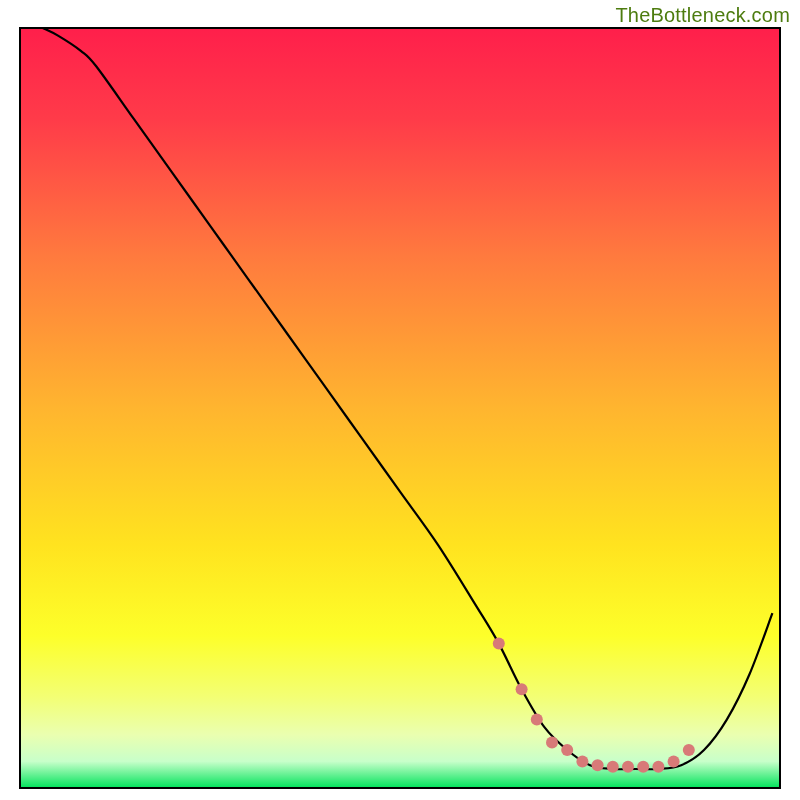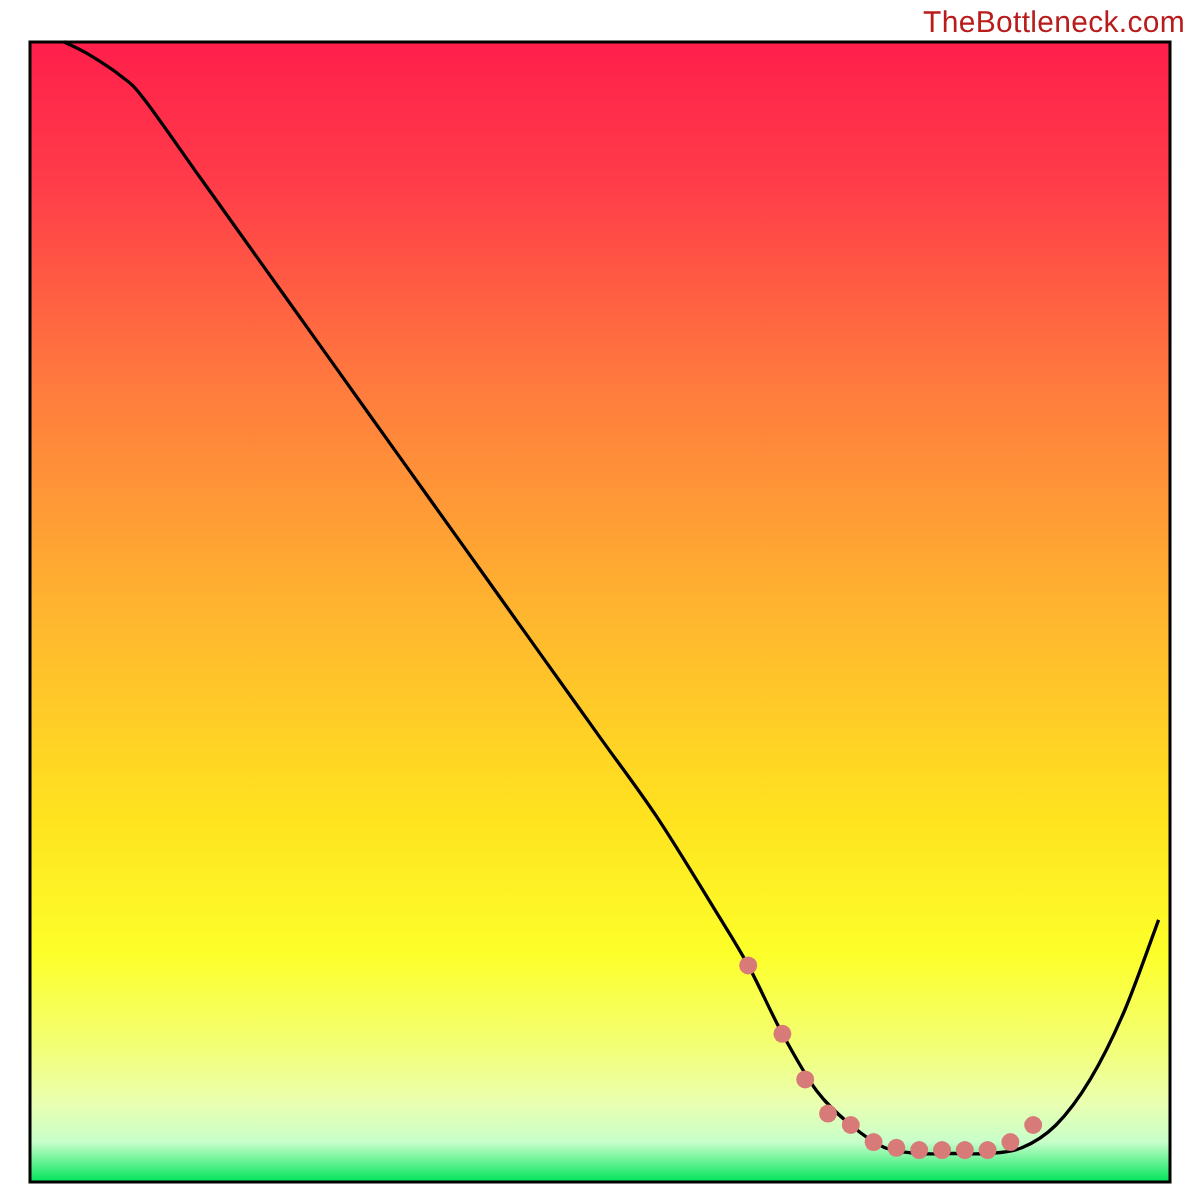--- a/index.html
+++ b/index.html
@@ -1,17 +1,17 @@
 <!DOCTYPE html>
 <html><head>
 <meta charset="utf-8">
 <style>
   html,body{margin:0;padding:0;width:800px;height:800px;overflow:hidden;background:#fff;font-family:Arial,Helvetica,sans-serif}
   .stage{position:relative;width:800px;height:800px}
-  .watermark{position:absolute;top:4px;right:10px;font-size:20px;color:#b91c1c;font-weight:400;letter-spacing:.2px}
+  .watermark{position:absolute;top:4px;right:10px;font-size:20px;color:#4d7c0f;font-weight:400;letter-spacing:.2px}
   svg{position:absolute;left:0;top:0}
 </style>
 </head>
 <body>
 
 <div class="stage">
   <div class="watermark">TheBottleneck.com</div>
   <svg id="chart-svg" width="800" height="800" viewBox="0 0 800 800">
       <defs>
         <linearGradient id="bg-grad" x1="0" y1="0" x2="0" y2="1">

